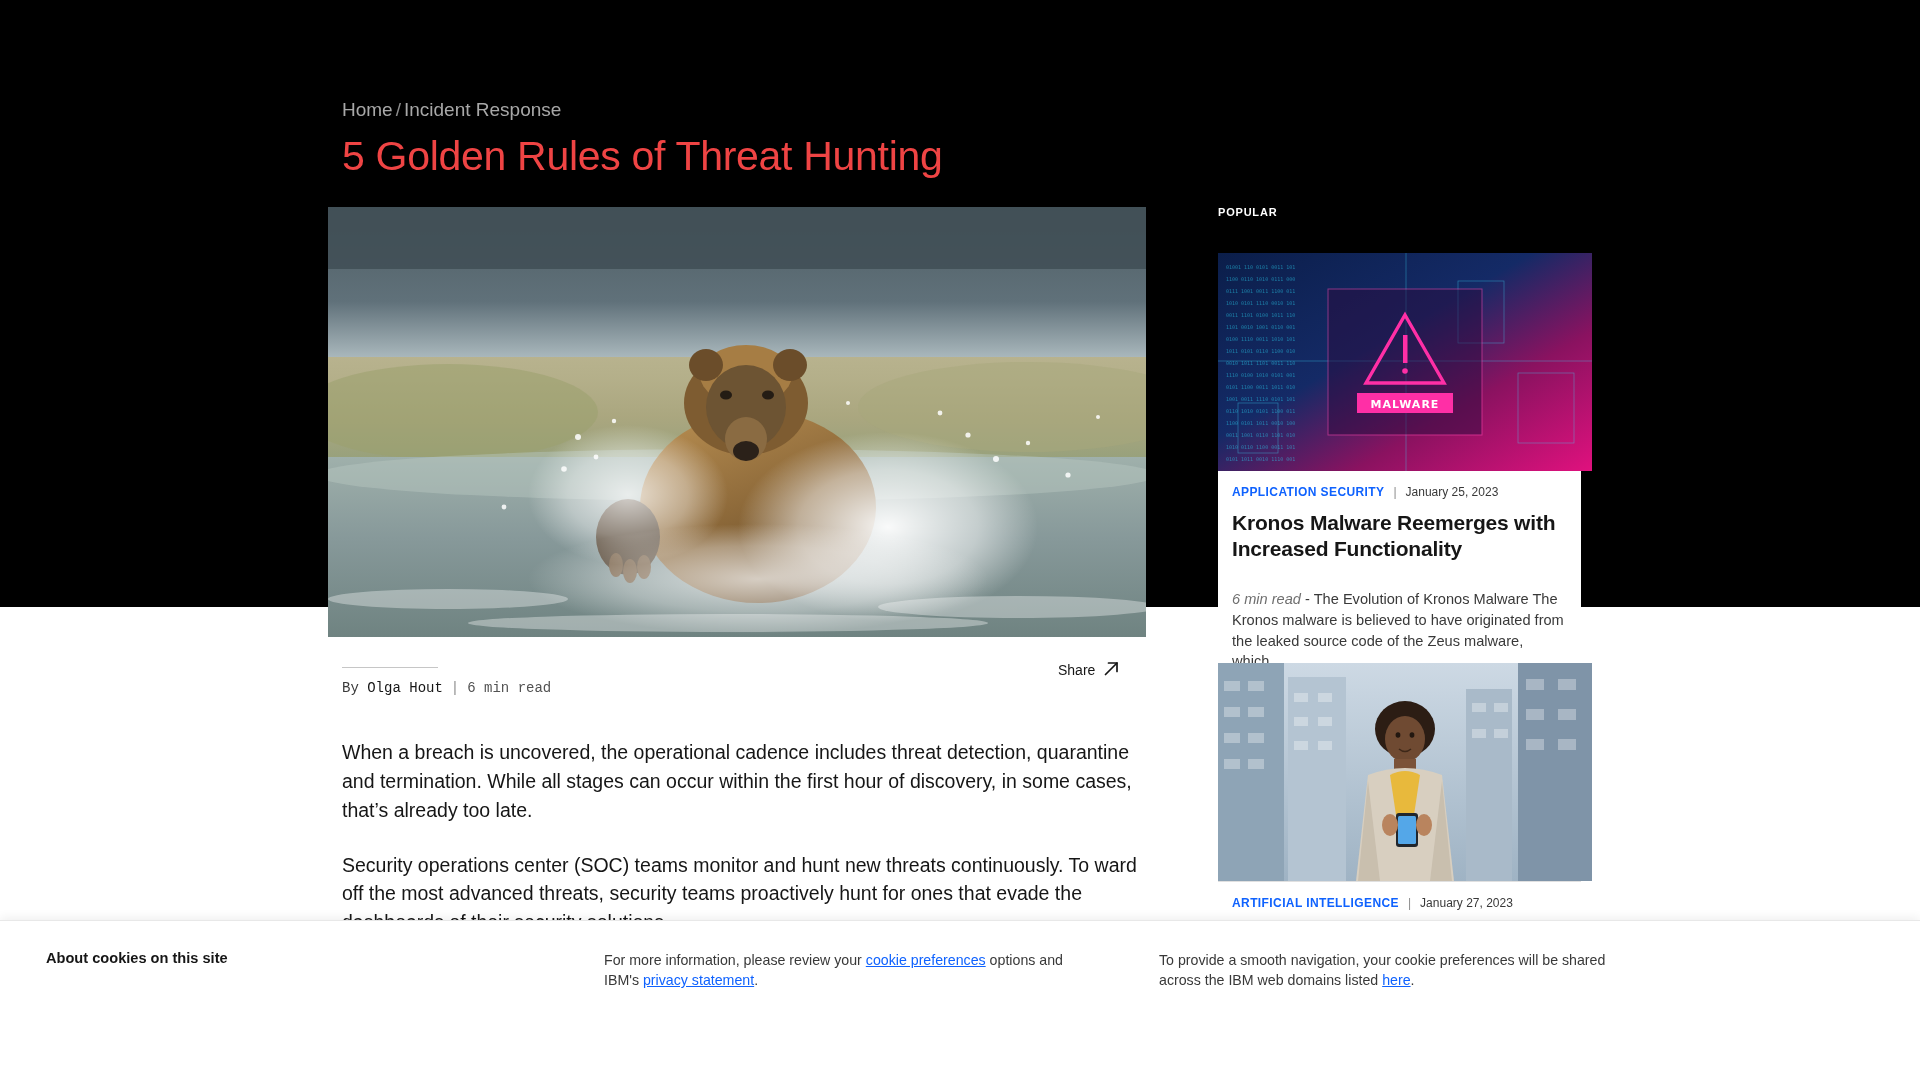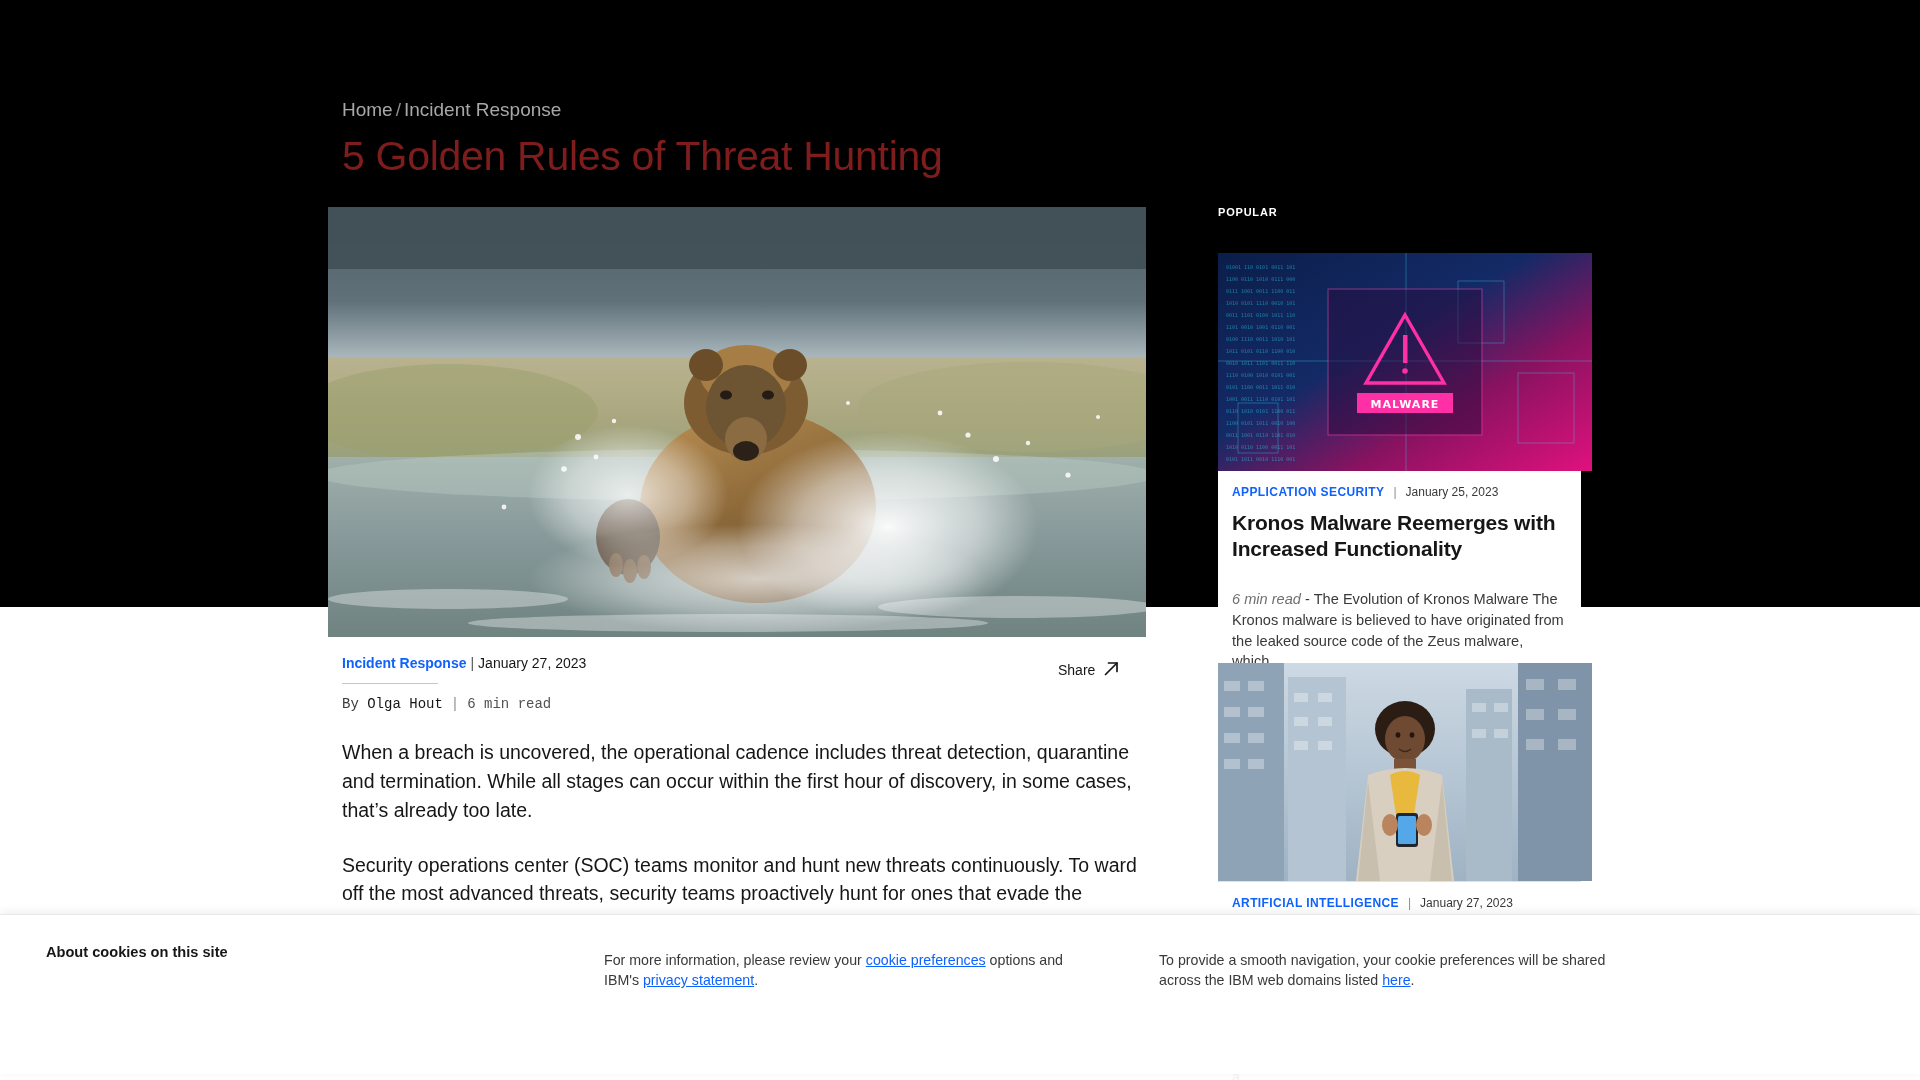--- a/index.html
+++ b/index.html
@@ -42,21 +42,21 @@
   
   .breadcrumb {
     position:absolute; left:342px; top:99px;
     font-size:19px; color:#a8a8a8; white-space:nowrap;
   }
   .breadcrumb a { color:#a8a8a8; text-decoration:none; }
   .breadcrumb .sep { color:#8d8d8d; padding:0 3px; }
 
   .page-title {
     position:absolute; left:342px; top:133px;
-    font-size:41px; font-weight:400; color:#7f1d1d;
+    font-size:41px; font-weight:400; color:#ef4444;
     letter-spacing:-0.3px; white-space:nowrap;
   }
 
   
   .hero {
     position:absolute; left:328px; top:207px;
     width:818px; height:430px;
     overflow:hidden; background:#6c7a72;
   }
   .hero svg { display:block; width:818px; height:430px; }
@@ -110,21 +110,21 @@
   }
   .card-excerpt { font-size:14.6px; line-height:1.42; color:#393939; }
   .card-excerpt .rt { font-style:italic; color:#6f6f6f; }
   .card-2 .card-title { color:#f2f2f2; }
   .card-2 .card-excerpt { color:#f2f2f2; }
   .card-2 .card-excerpt .rt { color:#f2f2f2; }
   .card-2 .card-body { border-top:1px solid #e0e0e0; }
 
   
   .cookie {
-    position:absolute; left:0; bottom:6px; width:1920px; height:160px;
+    position:absolute; left:0; bottom:0; width:1920px; height:160px;
     background:#ffffff; border-top:1px solid #e8e8e8;
     box-shadow:0 -2px 10px rgba(0,0,0,0.07);
   }
   .ck-title {
     position:absolute; left:46px; top:29px;
     font-size:14.6px; font-weight:700; color:#161616; white-space:nowrap;
   }
   .ck-body {
     position:absolute; left:46px; top:50px; width:470px;
     font-size:14.2px; line-height:1.42; color:#393939;
@@ -227,21 +227,20 @@
       </g>
       <g fill="#ffffff" opacity="0.35">
         <ellipse cx="120" cy="392" rx="120" ry="10"></ellipse>
         <ellipse cx="690" cy="400" rx="140" ry="11"></ellipse>
         <ellipse cx="400" cy="416" rx="260" ry="9"></ellipse>
       </g>
     </svg>
   </div>
 
   <div class="meta-wrap">
-    <div class="meta-line1"><a href="#" class="cat">Incident Response</a><span class="pipe">|</span><span class="date">January 27, 2023</span></div>
     <div class="meta-rule"></div>
     <div class="meta-line2"><span class="by">By</span> <span class="author">Olga Hout</span><span class="pipe">|</span><span class="read">6 min read</span></div>
   </div>
 
   <div class="share">
     <span>Share</span>
     <span>
       <svg width="17" height="17" viewBox="0 0 17 17" fill="none" stroke="#161616" stroke-width="1.7">
         <line x1="2.5" y1="14.5" x2="14" y2="3" stroke-linecap="round"></line>
         <polyline points="5.5,3 14,3 14,11.5" stroke-linecap="round" stroke-linejoin="round"></polyline>

